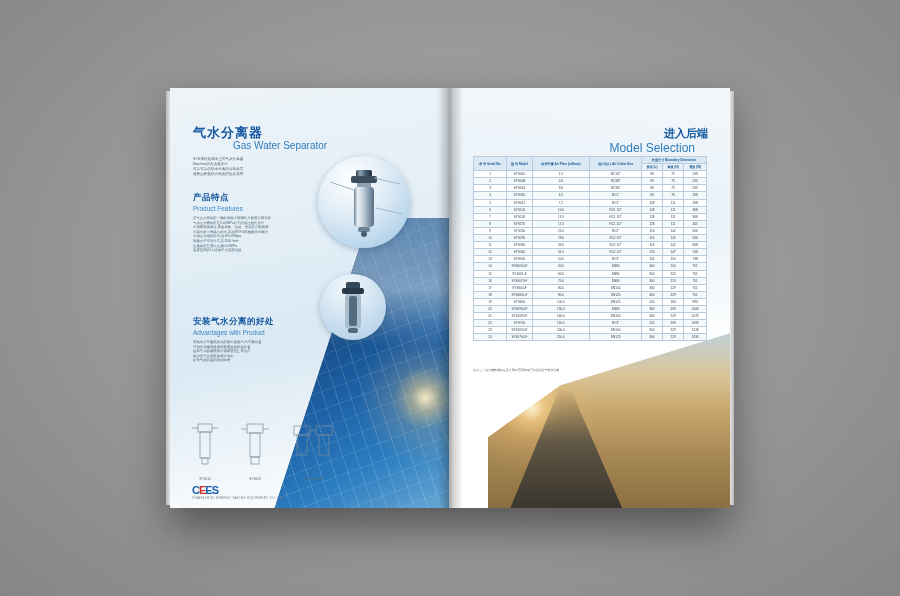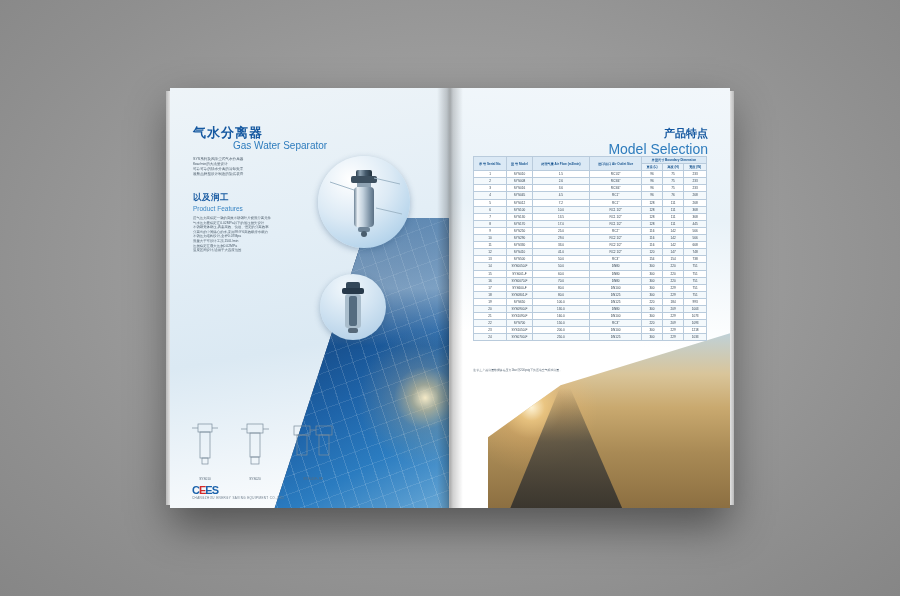--- a/index.html
+++ b/index.html
@@ -97,21 +97,21 @@
     background:
       radial-gradient(circle at 18% 46%, rgba(255,244,214,.98) 0%, rgba(255,214,140,.6) 6%, rgba(255,190,110,.2) 14%, rgba(0,0,0,0) 30%),
       linear-gradient(180deg,#b8d4e8 0%, #d9c59a 28%, #c9a96f 46%, #a98a55 70%, #8c6f41 100%);
   }
   .road{
     position:absolute;left:6%;bottom:0;width:130px;height:120px;
     background:linear-gradient(180deg, rgba(60,60,60,.0) 0%, rgba(70,68,62,.75) 45%, rgba(50,48,44,.9) 100%);
     clip-path:polygon(44% 0%, 52% 0%, 92% 100%, 6% 100%);
   }
   .rp-title-cn{position:absolute;right:22px;top:38px;font-size:11px;font-weight:bold;color:#1558a0;}
-  .rp-title-en{position:absolute;right:22px;top:53px;font-size:14px;color:#2e7cbd;}
+  .rp-title-en{position:absolute;right:35px;top:53px;font-size:12px;color:#2e7cbd;}
   table.ms{
     position:absolute;left:24px;top:68px;width:234px;border-collapse:collapse;
     font-size:3.1px;color:#2c3c4a;background:#fff;
   }
   table.ms th,table.ms td{border:.4px solid #b9cbdc;padding:0;height:6.1px;text-align:center;line-height:6.1px;}
   table.ms thead th{background:#dbe9f5;color:#17548f;font-weight:bold;font-size:3.1px;}
   table.ms thead tr.h2 th{background:#e7f1f9;}
   table.ms tbody tr:nth-child(even) td{background:#f4f9fc;}
   .note{position:absolute;left:24px;top:280px;font-size:2.9px;color:#5d6c7a;}
   
@@ -139,35 +139,46 @@
         <div class="title-en">Gas Water Separator</div>
 
         <div class="sub-lines">
           <div>SYS系列旋风除尘式气水分离器</div>
           <div>flow/min的大流量设计</div>
           <div>可靠可靠的除水分离的冷却效果</div>
           <div>最新品牌型设计制造的旋转装置</div>
         </div>
 
         <div class="sec" id="sec-features">
-          <div class="cn">以及润工</div>
+          <div class="cn">产品特点</div>
           <div class="en">Product Features</div>
           <div class="body">
             <div>进气压力高稳定一致的高效不锈钢叶片旋流分离元件</div>
             <div>气水压力差稳定在0.02MPa以下的低压损失设计</div>
             <div>不锈钢壳体耐压,具备高效、快速、恒定的分离效率</div>
             <div>分离出的中间隔心的水,采用99.9%高效能排水能力</div>
             <div>不锈压力结构设计,全程0.07Mpa</div>
             <div>流量大于可设计工况,150L/min</div>
             <div>压损稳定在最大压损0.02MPa</div>
             <div>温度区间设计,适用于大温度范围</div>
           </div>
         </div>
 
 
+        <div class="sec" id="sec-adv">
+          <div class="cn">安装气水分离的好处</div>
+          <div class="en">Advantages with Product</div>
+          <div class="body">
+            <div>有效水分可量高的稳定输出的输出,气可靠设备</div>
+            <div>可保护后端管路系统及重要的配套设备</div>
+            <div>提高干式机械精度不锈钢管道正常运行</div>
+            <div>减少空气压缩机的维护成本</div>
+            <div>延长气动设备的使用寿命</div>
+          </div>
+        </div>
 
         <div class="circle-big">
           <svg width="92" height="92" viewBox="0 0 92 92">
             <defs>
               <linearGradient id="mbody" x1="0" x2="1">
                 <stop offset="0" stop-color="#6d8396"></stop>
                   <stop offset=".18" stop-color="#e9f0f5"></stop>
                 <stop offset=".45" stop-color="#c2d1dd"></stop>
                   <stop offset=".8" stop-color="#7b91a4"></stop>
                 <stop offset="1" stop-color="#5b7084"></stop>
@@ -242,21 +253,21 @@
         </div>
       </div>
     </div>
 
     <div class="page right-page">
       <div class="rp-bg"></div>
       <div class="desert">
         <div class="road"></div>
       </div>
 
-      <div class="rp-title-cn">产品特点</div>
+      <div class="rp-title-cn">进入后端</div>
       <div class="rp-title-en">Model Selection</div>
 
       <table class="ms">
         <thead>
           <tr>
             <th rowspan="2">序 号
 Serial No.</th>
             <th rowspan="2">型 号
 Model</th>
             <th rowspan="2">处理气量

